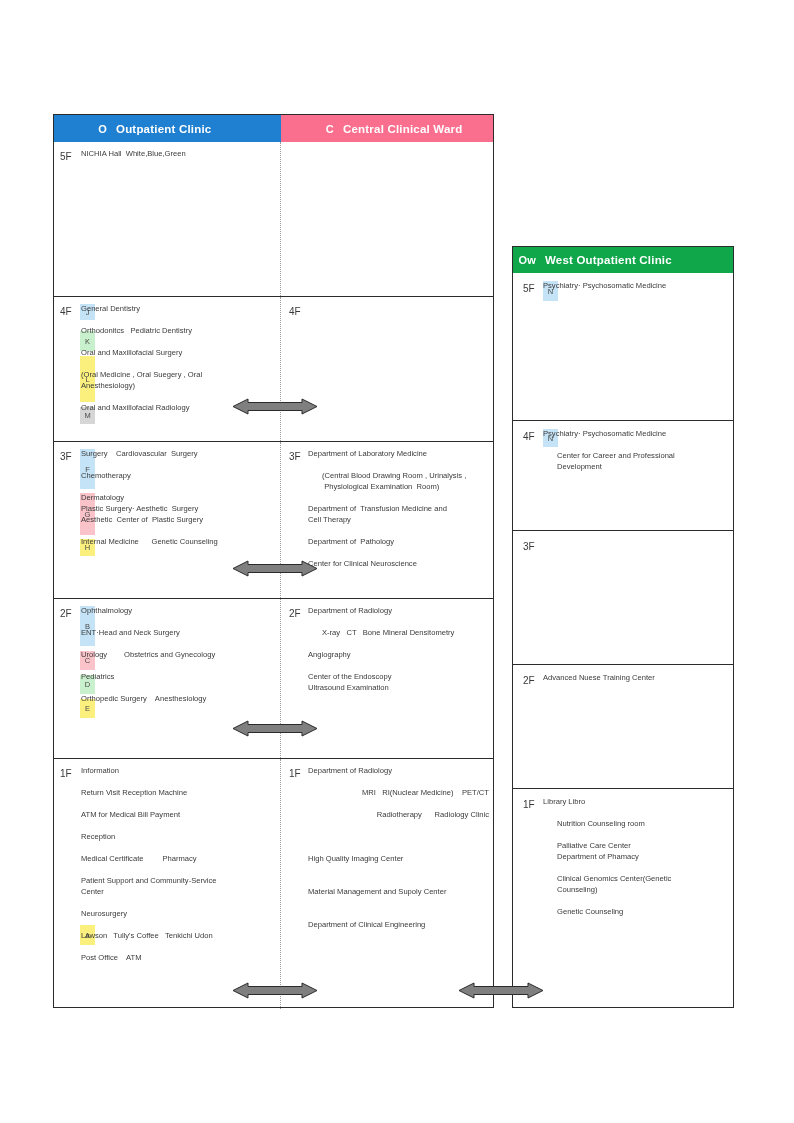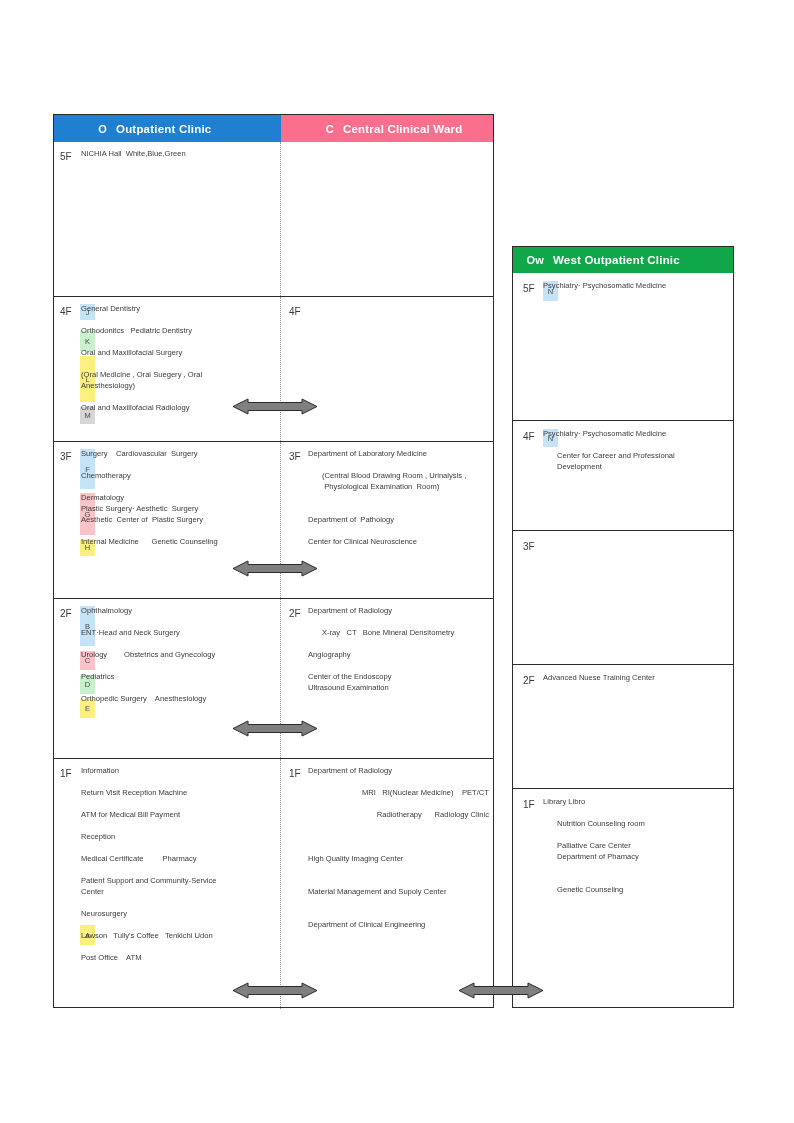--- a/index.html
+++ b/index.html
@@ -122,21 +122,21 @@
   #west-board {
     position: absolute;
     left: 512px;
     top: 246px;
     width: 222px;
     height: 762px;
     border: 1.5px solid #2b2b2b;
     background: #fff;
   }
   #west-board .board-header { height: 26px; }
-  #west-board .hdr .hdr-code { width: 32px; margin-left: 8px; }
+  #west-board .hdr .hdr-code { width: 32px; }
   .west-row {
     width: 100%;
     border-bottom: 1.2px solid #2b2b2b;
     position: relative;
     padding: 7px 4px 6px 0;
   }
   .west-row:last-child { border-bottom: none; }
   .west-row .floor-tag { top: 10px; left: 10px; }
   .west-row .entries { padding-left: 30px; }
   .west-row .colorbar { left: 30px; }
@@ -257,20 +257,24 @@
             </li>
             <li class="entry">
               <span class="entry-text">&nbsp;</span>
             </li>
             <li class="entry indent-1">
               <span class="entry-text">(Central Blood Drawing Room , Urinalysis ,
  Physiological Examination  Room)</span>
             </li>
             <li class="entry">
               <span class="entry-text">&nbsp;</span>
+            </li>
+            <li class="entry">
+              <span class="entry-text">Department of  Transfusion Medicine and
+Cell Therapy</span>
             </li>
             <li class="entry">
               <span class="entry-text">&nbsp;</span>
             </li>
             <li class="entry">
               <span class="entry-text">Department of  Pathology</span>
             </li>
             <li class="entry">
               <span class="entry-text">&nbsp;</span>
             </li>
@@ -520,20 +524,24 @@
             <span class="entry-text">&nbsp;</span>
           </li>
           <li class="entry indent-1">
             <span class="entry-text">Palliative Care Center</span>
           </li>
           <li class="entry indent-1">
             <span class="entry-text">Department of Phamacy</span>
           </li>
           <li class="entry">
             <span class="entry-text">&nbsp;</span>
+          </li>
+          <li class="entry indent-1">
+            <span class="entry-text">Clinical Genomics Center(Genetic
+Counseling)</span>
           </li>
           <li class="entry">
             <span class="entry-text">&nbsp;</span>
           </li>
           <li class="entry indent-1">
             <span class="entry-text">Genetic Counseling</span>
           </li>
         </ul>
       </div>
     </div>

